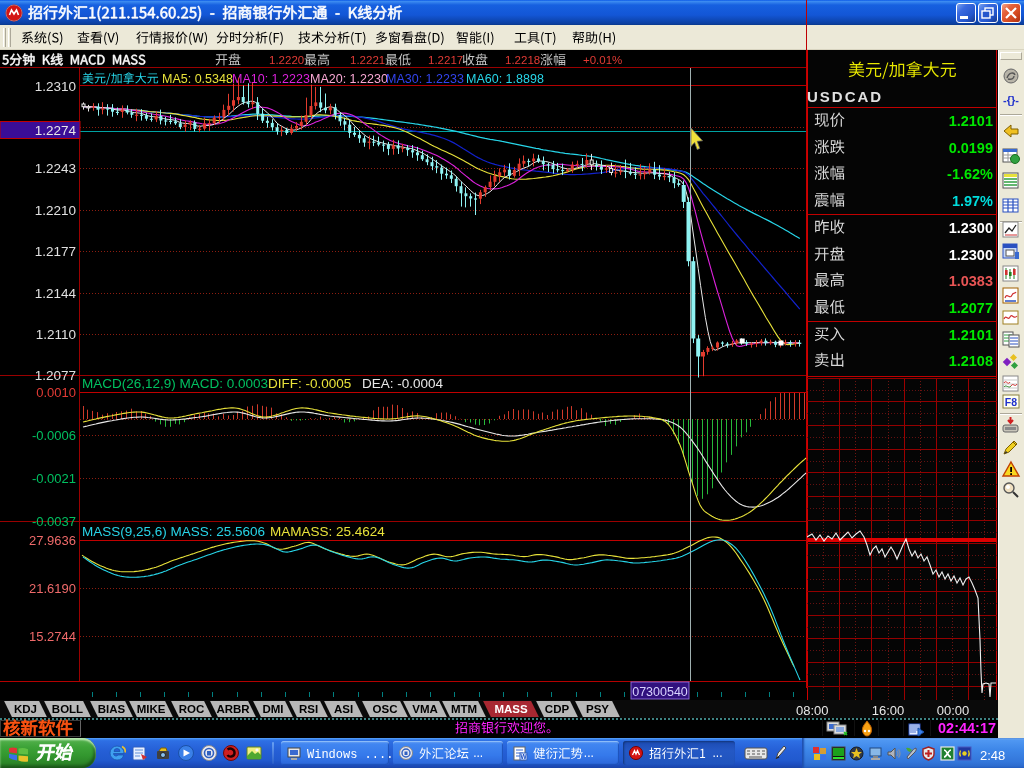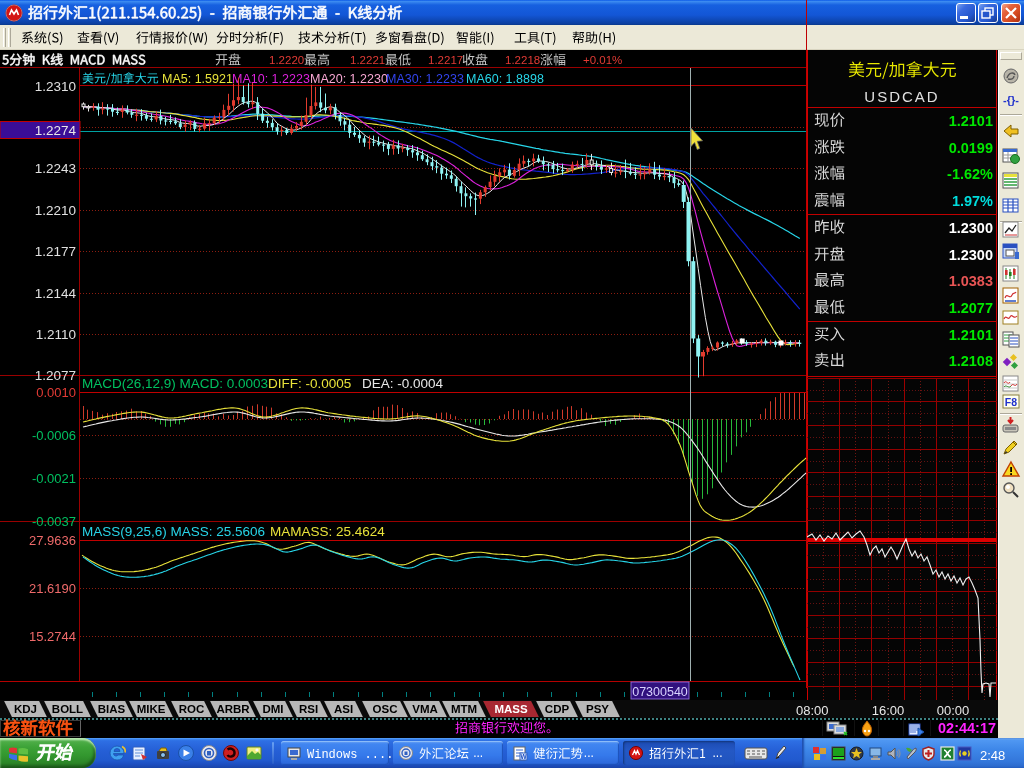--- a/index.html
+++ b/index.html
@@ -229,21 +229,21 @@
       <g transform="translate(0,10.56) scale(0.012,-0.012)" fill="#27d5e8">
         <use href="#g7f8e" x="0"></use>
         <use href="#g5143" x="1000"></use>
         <use href="#g002f" x="2000"></use>
         <use href="#g52a0" x="2392"></use>
         <use href="#g62ff" x="3392"></use>
         <use href="#g5927" x="4392"></use>
         <use href="#g5143" x="5392"></use>
       </g>
     </svg>
-<div class="ab" style="left:162px;top:72px;font-size:12.5px;color:#e8e23a">MA5: 1.5921</div>
+<div class="ab" style="left:162px;top:72px;font-size:12.5px;color:#e8e23a">MA5: 0.5348</div>
 <div class="ab" style="left:232px;top:72px;font-size:12.5px;color:#dd22dd">MA10: 1.2223</div>
 <div class="ab" style="left:310px;top:72px;font-size:12.5px;color:#f9a8d4">MA20: 1.2230</div>
 <div class="ab" style="left:386px;top:72px;font-size:12.5px;color:#3344ee">MA30: 1.2233</div>
 <div class="ab" style="left:466px;top:72px;font-size:12.5px;color:#27d5e8">MA60: 1.8898</div>
 <svg class="ab" style="left:0;top:0" width="808" height="702">
       <line x1="0" y1="67.5" x2="806" y2="67.5" stroke="#9a0000" stroke-width="1"></line>
       <line x1="79" y1="85.5" x2="806" y2="85.5" stroke="#b40000" stroke-width="1"></line>
       <line x1="79.5" y1="67.5" x2="79.5" y2="681" stroke="#9a0000" stroke-width="1"></line>
       <line x1="80" y1="127.5" x2="806" y2="127.5" stroke="#8d1d10" stroke-width="1" stroke-dasharray="1 2"></line>
       <line x1="80" y1="168.5" x2="806" y2="168.5" stroke="#8d1d10" stroke-width="1" stroke-dasharray="1 2"></line>
@@ -826,21 +826,21 @@
       <g transform="translate(0,14.96) scale(0.017,-0.017)" fill="#e8e800">
         <use href="#g7f8e" x="0"></use>
         <use href="#g5143" x="1000"></use>
         <use href="#g002f" x="2000"></use>
         <use href="#g52a0" x="2392"></use>
         <use href="#g62ff" x="3392"></use>
         <use href="#g5927" x="4392"></use>
         <use href="#g5143" x="5392"></use>
       </g>
     </svg>
-<div class="ab" style="left:807px;top:88px;width:190px;text-align:center;color:#e0e0e0;font-weight:normal;font-size:15px;letter-spacing:2px">USDCAD</div>
+<div class="ab" style="left:807px;top:88px;width:190px;color:#e0e0e0;font-weight:bold;font-size:15px;letter-spacing:2px">USDCAD</div>
 <div class="ab" style="left:808px;top:106.5px;width:189px;height:1px;background:#c00000"></div>
 <div class="ab" style="left:808px;top:213.5px;width:189px;height:1px;background:#c00000"></div>
 <div class="ab" style="left:808px;top:320.5px;width:189px;height:1px;background:#c00000"></div>
 <div class="ab" style="left:808px;top:375.5px;width:189px;height:1px;background:#c00000"></div>
 <svg class="ab" style="left:814px;top:112px" width="33" height="20">
       <g transform="translate(0,13.64) scale(0.0155,-0.0155)" fill="#d8d8d8">
         <use href="#g73b0" x="0"></use>
         <use href="#g4ef7" x="1000"></use>
       </g>
     </svg>

